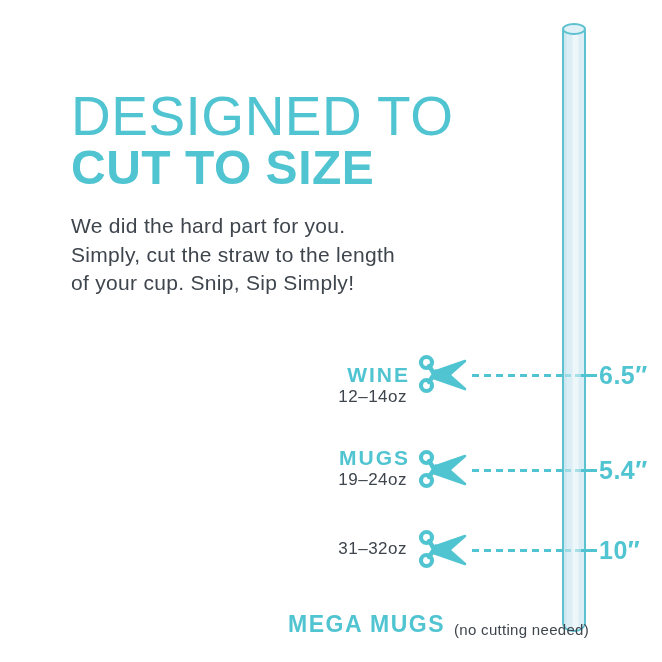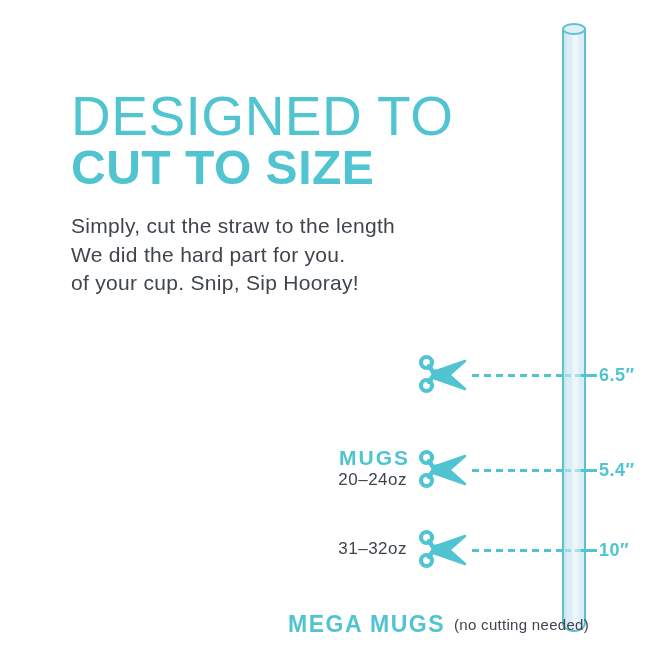--- a/index.html
+++ b/index.html
@@ -73,69 +73,73 @@
   }
   .dash-line-inner{
     left:565px;width:18px;height:3px;opacity:.45;
     background:repeating-linear-gradient(90deg,var(--teal) 0 6px,transparent 6px 10px);
     z-index:3;
   }
   .cut-tick{
     left:581px;width:16px;height:3px;background:var(--teal);z-index:3;
   }
   .length-label{
-    left:599px;font-size:18px;font-weight:700;letter-spacing:.5px;
+    left:599px;font-size:25px;font-weight:700;letter-spacing:.5px;
     line-height:24px;color:var(--teal);white-space:nowrap;z-index:3;
   }
   
   .footer-row{
-    left:288px;top:611px;display:flex;align-items:center;gap:9px;z-index:3;white-space:nowrap;
+    left:288px;top:611px;display:flex;align-items:flex-end;gap:9px;z-index:3;white-space:nowrap;
   }
   .footer-label{
     font-size:23px;font-weight:700;letter-spacing:1.5px;color:var(--teal);
   }
   .footer-note{
     font-size:15px;letter-spacing:.3px;color:var(--dark);
   }
 </style>
 </head>
 <body>
 
 <div id="canvas">
 
   <div class="abs title-line1">DESIGNED TO</div>
   <div class="abs title-line2">CUT TO SIZE</div>
 
   <div class="abs description">
+    <div>We did the hard part for you.</div>
     <div>Simply, cut the straw to the length</div>
-    <div>We did the hard part for you.</div>
-    <div>of your cup. Snip, Sip Hooray!</div>
+    <div>of your cup. Snip, Sip Simply!</div>
   </div>
 
   <div class="abs straw-body"></div>
   <div class="abs straw-rim"></div>
 
+  <div class="abs guide-text" style="top:363px">
+    <div class="guide-label">WINE</div>
+    <div class="guide-capacity">12–14oz</div>
+  </div>
   <svg class="abs scissors" style="top:353px" viewBox="0 0 48 44">
     <g fill="var(--teal)" stroke="var(--teal)">
       <circle cx="7.5" cy="9.5" r="5.5" fill="none" stroke-width="4.2"></circle>
       <circle cx="7.5" cy="32.5" r="5.5" fill="none" stroke-width="4.2"></circle>
       <line x1="10" y1="13" x2="17" y2="23.5" stroke-width="4.5" stroke-linecap="round"></line>
       <line x1="10" y1="29" x2="17" y2="18.5" stroke-width="4.5" stroke-linecap="round"></line>
       <polygon points="13,19.5 46,8 24,27.5" stroke-width="2.5" stroke-linejoin="round"></polygon>
       <polygon points="13,24.5 46,36 24,16.5" stroke-width="2.5" stroke-linejoin="round"></polygon>
     </g>
   </svg>
   <div class="abs dash-line" style="top:374px"></div>
   <div class="abs dash-line-inner" style="top:374px"></div>
   <div class="abs cut-tick" style="top:374px"></div>
   <div class="abs length-label" style="top:363px">6.5″</div>
 
   <div class="abs guide-text" style="top:446px">
     <div class="guide-label">MUGS</div>
-    <div class="guide-capacity">20–24oz</div>
+    <div class="guide-capacity">19–24oz</div>
   </div>
   <svg class="abs scissors" style="top:448px" viewBox="0 0 48 44">
     <g fill="var(--teal)" stroke="var(--teal)">
       <circle cx="7.5" cy="9.5" r="5.5" fill="none" stroke-width="4.2"></circle>
       <circle cx="7.5" cy="32.5" r="5.5" fill="none" stroke-width="4.2"></circle>
       <line x1="10" y1="13" x2="17" y2="23.5" stroke-width="4.5" stroke-linecap="round"></line>
       <line x1="10" y1="29" x2="17" y2="18.5" stroke-width="4.5" stroke-linecap="round"></line>
       <polygon points="13,19.5 46,8 24,27.5" stroke-width="2.5" stroke-linejoin="round"></polygon>
       <polygon points="13,24.5 46,36 24,16.5" stroke-width="2.5" stroke-linejoin="round"></polygon>
     </g>

